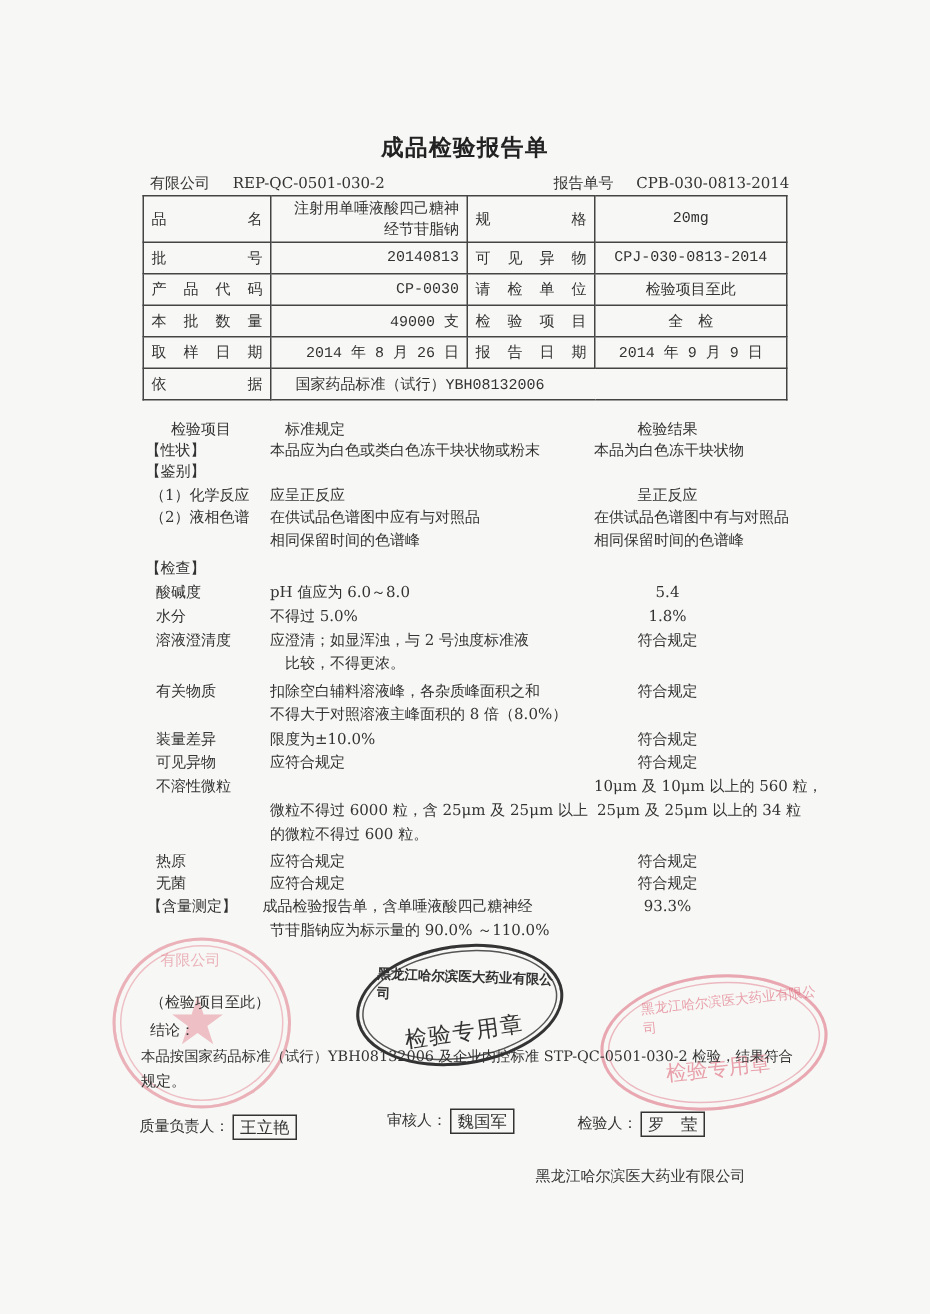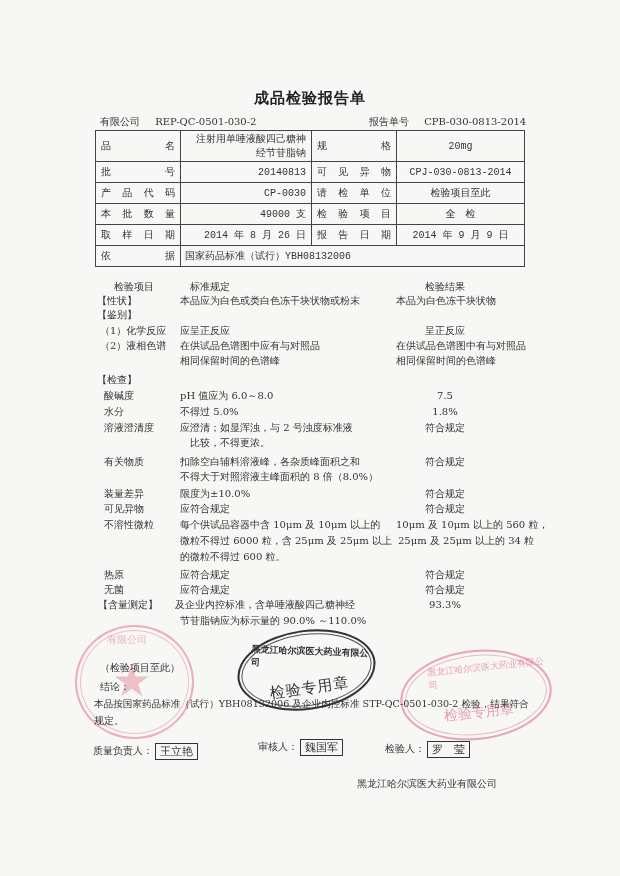--- a/index.html
+++ b/index.html
@@ -22,21 +22,21 @@
     font-size: 10px; color: #333; font-family: Liberation Mono, monospace;
   }
   table.info td {
     border: 1px solid #444; height: 20px; padding: 0 5px; vertical-align: middle;
   }
   table.info td.label { width: 74px; text-align: justify; text-align-last: justify; }
   table.info td.val { width: 120px; text-align: right; }
   table.info td.label2 { width: 74px; text-align: justify; text-align-last: justify; }
   table.info td.val2 { text-align: center; }
   table.info tr.tall td { height: 30px; }
-  table.info td.wide { text-align: left; padding-left: 4px; }
+  table.info td.wide { text-align: left; padding-left: 16px; }
 
   .results { position: absolute; left: 0; top: 280px; width: 620px; font-size: 10px; color: #333; }
   .row { position: absolute; left: 0; width: 620px; height: 14px; line-height: 14px; white-space: nowrap; }
   .c1 { position: absolute; left: 104px; }
   .c1b { position: absolute; left: 97px; }
   .c2 { position: absolute; left: 180px; }
   .c3 { position: absolute; left: 396px; }
   .c3c { position: absolute; left: 395px; width: 100px; text-align: center; }
 
   .conclusion { position: absolute; left: 100px; font-size: 10px; color: #333; white-space: nowrap; }
@@ -153,21 +153,21 @@
     <div class="row" style="top:74px">
       <span class="c2">相同保留时间的色谱峰</span>
       <span class="c3">相同保留时间的色谱峰</span>
     </div>
     <div class="row" style="top:93px">
       <span class="c1b">【检查】</span>
     </div>
     <div class="row" style="top:109px">
       <span class="c1">酸碱度</span>
       <span class="c2">pH 值应为 6.0～8.0</span>
-      <span class="c3c">7.5</span>
+      <span class="c3c">5.4</span>
     </div>
     <div class="row" style="top:125px">
       <span class="c1">水分</span>
       <span class="c2">不得过 5.0%</span>
       <span class="c3c">1.8%</span>
     </div>
     <div class="row" style="top:141px">
       <span class="c1">溶液澄清度</span>
       <span class="c2">应澄清；如显浑浊，与 2 号浊度标准液</span>
       <span class="c3c">符合规定</span>
@@ -188,21 +188,20 @@
       <span class="c2">限度为±10.0%</span>
       <span class="c3c">符合规定</span>
     </div>
     <div class="row" style="top:222px">
       <span class="c1">可见异物</span>
       <span class="c2">应符合规定</span>
       <span class="c3c">符合规定</span>
     </div>
     <div class="row" style="top:238px">
       <span class="c1">不溶性微粒</span>
-      <span class="c2">每个供试品容器中含 10μm 及 10μm 以上的</span>
       <span class="c3">10μm 及 10μm 以上的 560 粒，</span>
     </div>
     <div class="row" style="top:254px">
       <span class="c2">微粒不得过 6000 粒，含 25μm 及 25μm 以上</span>
       <span class="c3" style="left:398px">25μm 及 25μm 以上的 34 粒</span>
     </div>
     <div class="row" style="top:270px">
       <span class="c2">的微粒不得过 600 粒。</span>
     </div>
     <div class="row" style="top:288px">
@@ -210,21 +209,21 @@
       <span class="c2">应符合规定</span>
       <span class="c3c">符合规定</span>
     </div>
     <div class="row" style="top:303px">
       <span class="c1">无菌</span>
       <span class="c2">应符合规定</span>
       <span class="c3c">符合规定</span>
     </div>
     <div class="row" style="top:318px">
       <span class="c1b" style="left:98px">【含量测定】</span>
-      <span class="c2" style="left:175px">及企业内控标准，含单唾液酸四己糖神经</span>
+      <span class="c2" style="left:175px">成品检验报告单，含单唾液酸四己糖神经</span>
       <span class="c3c">93.3%</span>
     </div>
     <div class="row" style="top:334px">
       <span class="c2">节苷脂钠应为标示量的 90.0% ～110.0%</span>
     </div>
   </div>
 
   <div class="stamp stamp-red-left">
     <span class="arc">有限公司</span>
     <span class="star">★</span>

